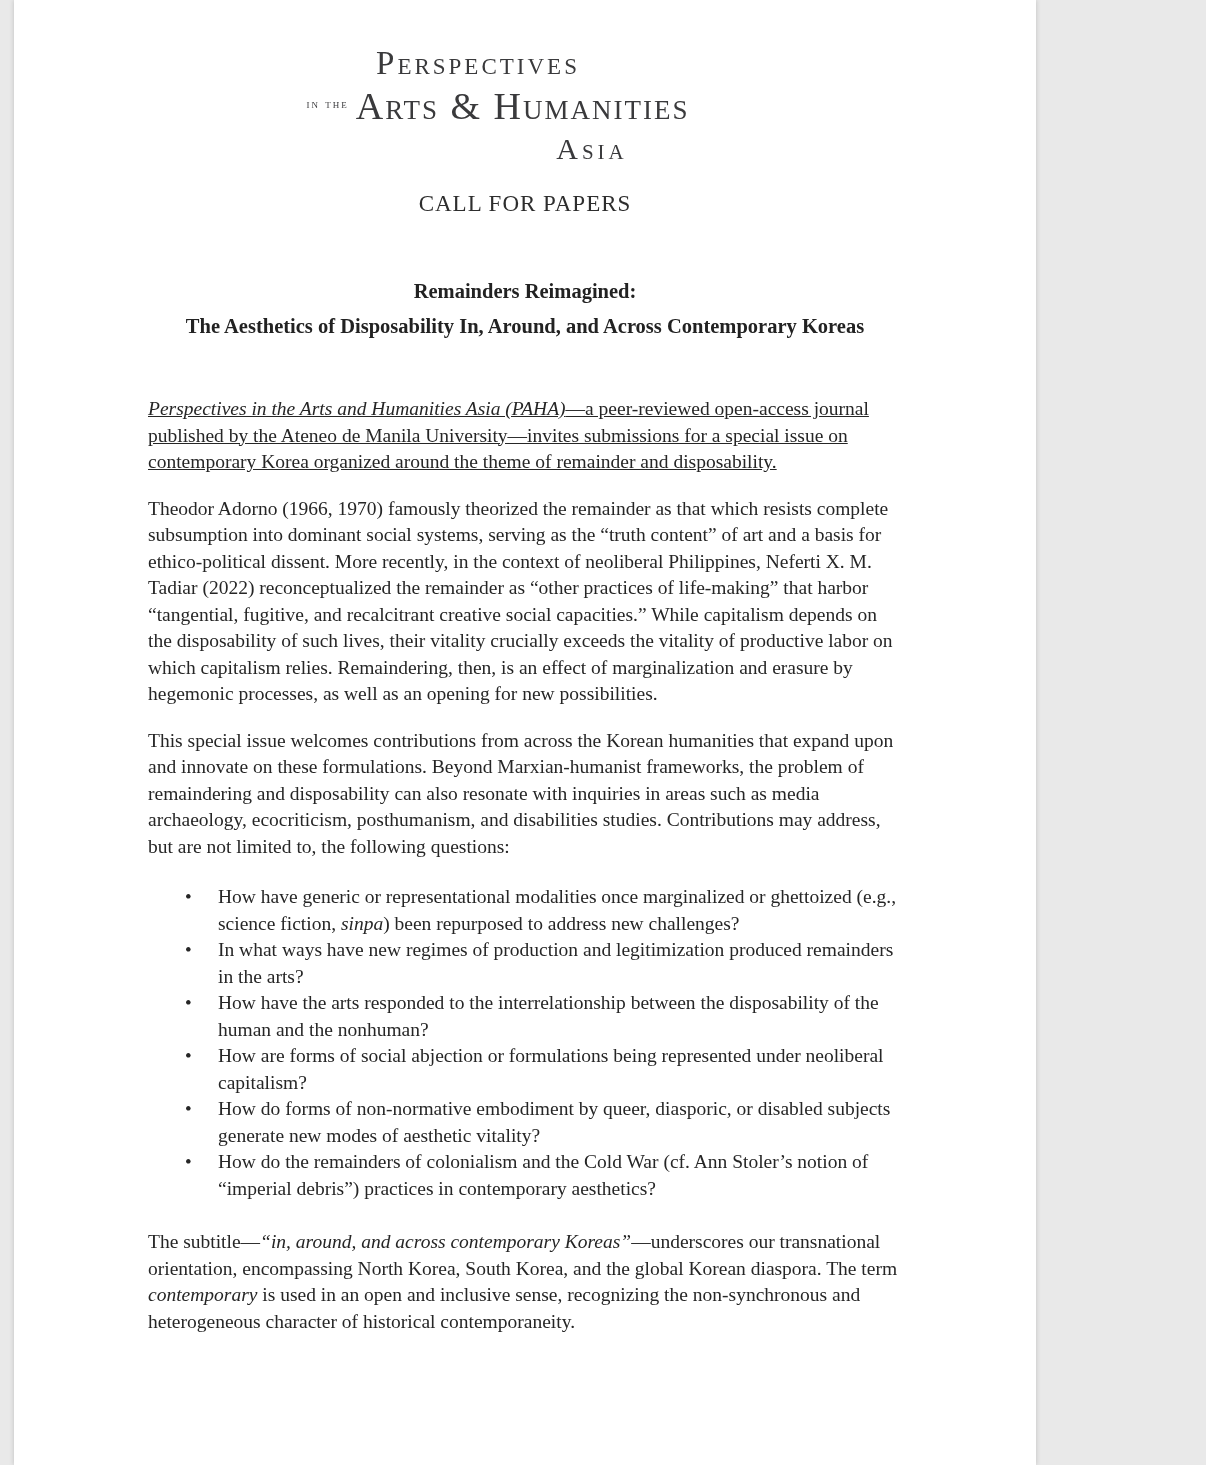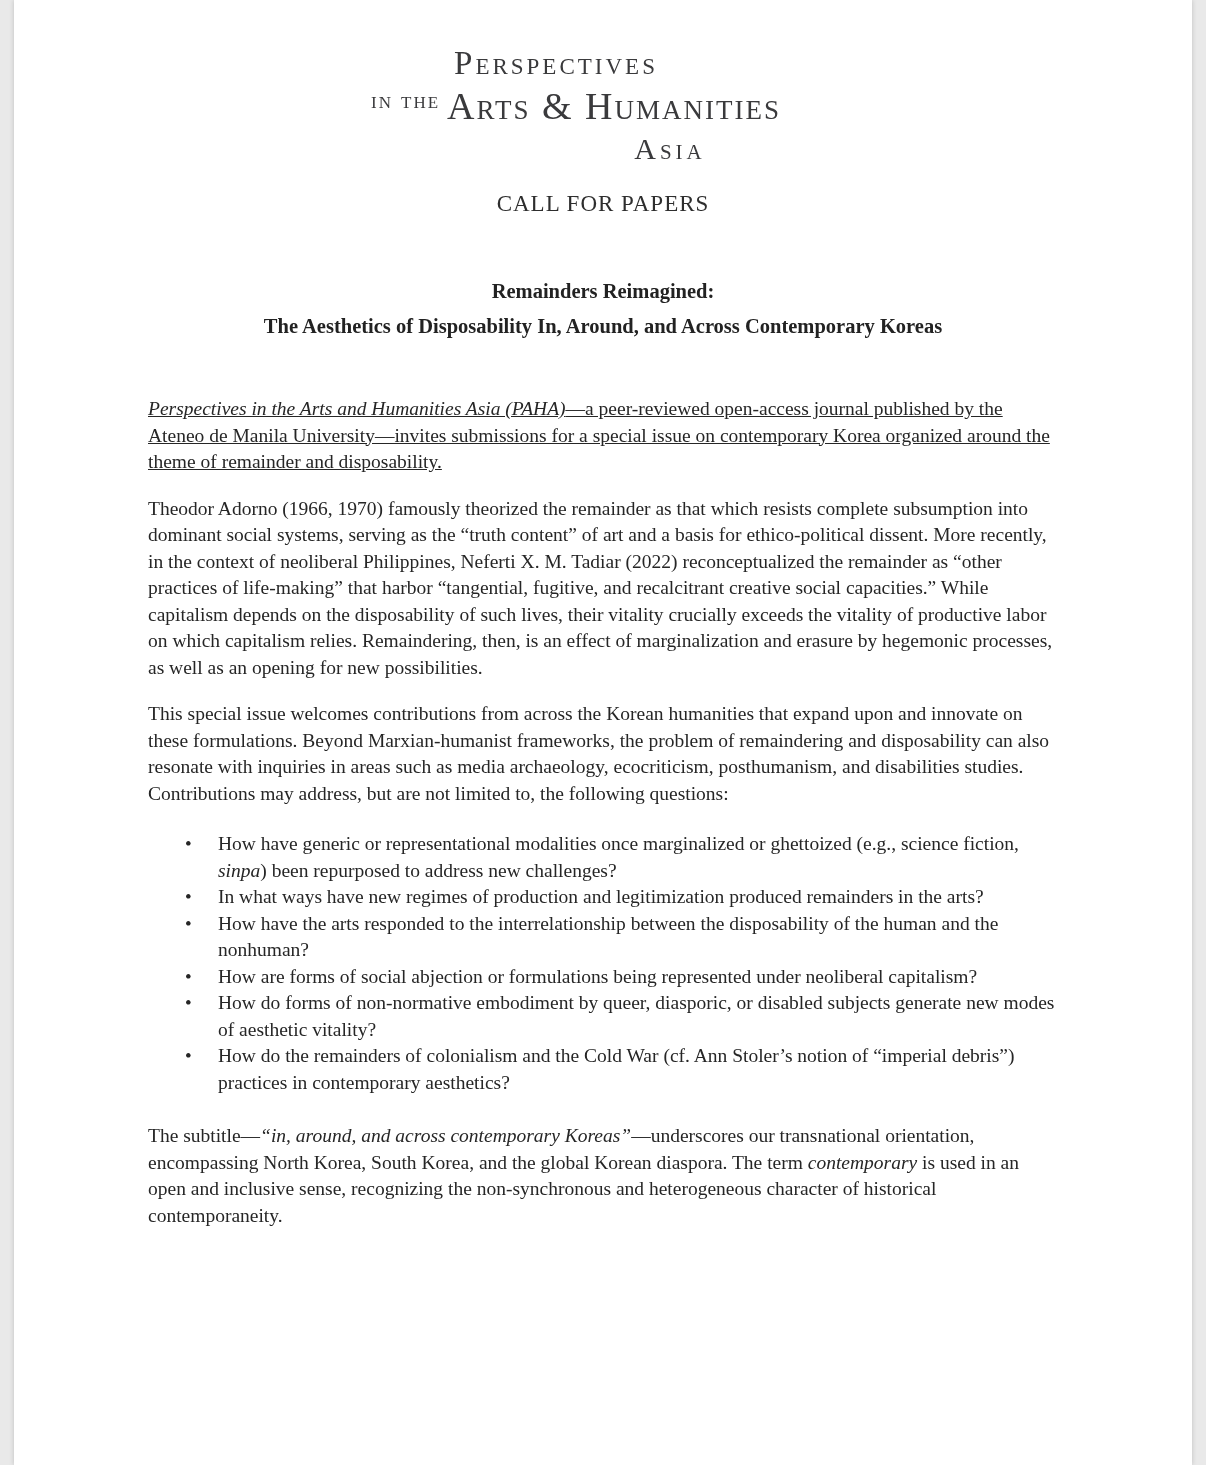--- a/index.html
+++ b/index.html
@@ -3,36 +3,36 @@
 <meta charset="utf-8">
 <style>
   html, body { margin: 0; padding: 0; }
   body {
     background: #e9e9e9;
     font-family: "Liberation Serif", "DejaVu Serif", serif;
     width: 1206px;
   }
   .sheet {
     margin: 0 14px;
-    width: 1178px;
+    width: 1022px;
     min-height: 1465px;
     background: #ffffff;
     box-shadow: 0 0 5px rgba(0,0,0,0.18);
     box-sizing: border-box;
   }
   .content {
     padding: 45px 134px 60px 134px;
   }
 
   
   .logo { color: #3a3a3c; text-align: center; }
   .logo-row { font-variant: small-caps; white-space: nowrap; }
   .logo-row1 { font-size: 33px; letter-spacing: 3px; transform: translateX(-47px); }
   .logo-row2 { font-size: 38px; letter-spacing: 2px; transform: translateX(-27px); margin-top: 2px; }
-  .logo-inthe { font-size: 24px; letter-spacing: 2px; vertical-align: 11px; margin-right: 7px; }
+  .logo-inthe { font-size: 13px; letter-spacing: 2px; vertical-align: 11px; margin-right: 7px; }
   .logo-row3 { font-size: 30px; letter-spacing: 4px; transform: translateX(67px); margin-top: 4px; }
 
   
   .kicker {
     margin-top: 25px;
     text-align: center;
     font-size: 23px;
     letter-spacing: 1px;
     color: #2e2e2e;
   }

